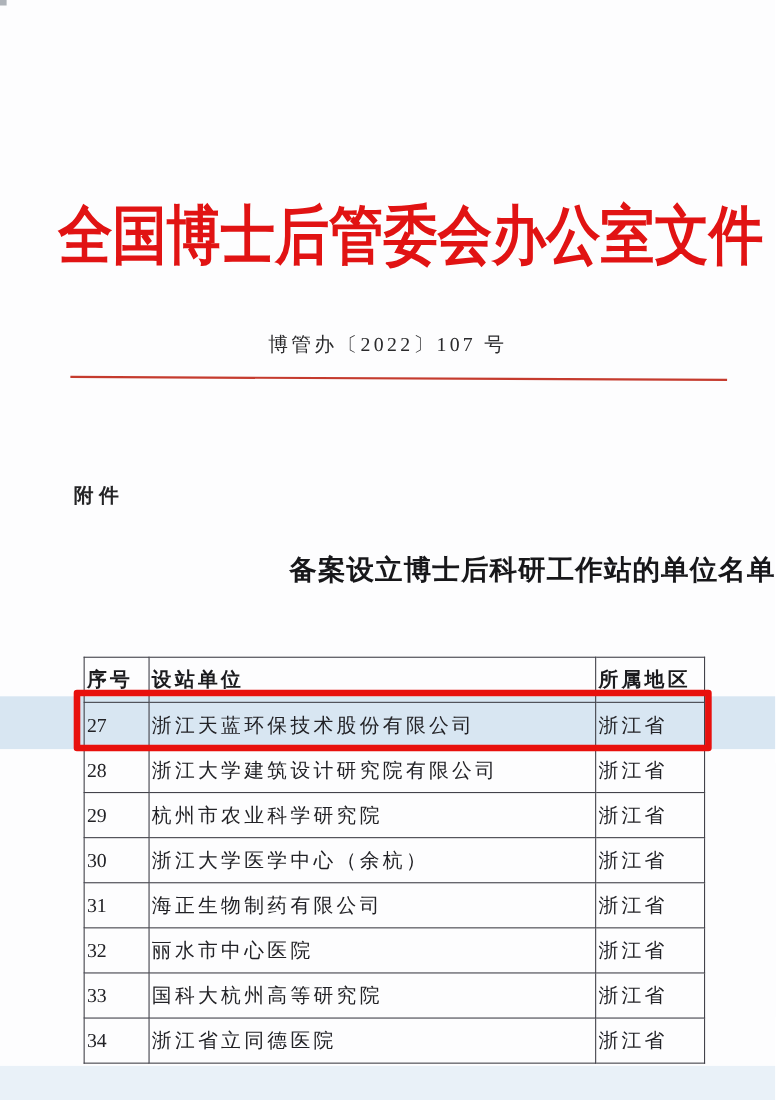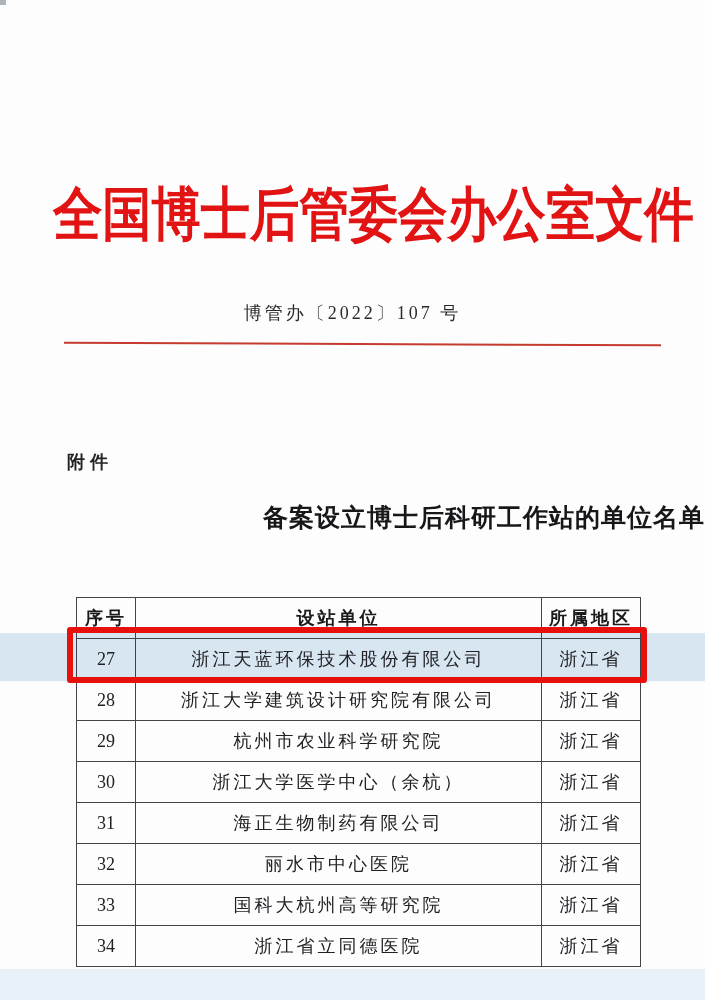--- a/index.html
+++ b/index.html
@@ -50,21 +50,21 @@
   .red-line {
     position: absolute;
     top: 343px;
     left: 64px;
     width: 597px;
     height: 2px;
     transform: rotate(0.25deg);
   }
   .attachment {
     position: absolute;
-    top: 450px;
+    top: 438px;
     left: 67px;
     font-size: 18px;
     font-weight: bold;
     letter-spacing: 5px;
     color: #242426;
   }
   .list-title {
     position: absolute;
     top: 501px;
     left: 0;
@@ -99,21 +99,21 @@
     border-collapse: collapse;
     table-layout: fixed;
     font-size: 18px;
     background: transparent;
   }
   .station-table col.c-no     { width: 59px; }
   .station-table col.c-unit   { width: 406px; }
   .station-table col.c-region { width: 99px; }
   .station-table th, .station-table td {
     border: 1.6px solid #43434b;
-    text-align: center;
+    text-align: left;
     vertical-align: middle;
     padding: 0 2px;
     overflow: hidden;
     white-space: nowrap;
   }
   .station-table th {
     height: 41px;
     font-weight: bold;
     letter-spacing: 3px;
     color: #1b1b1e;

